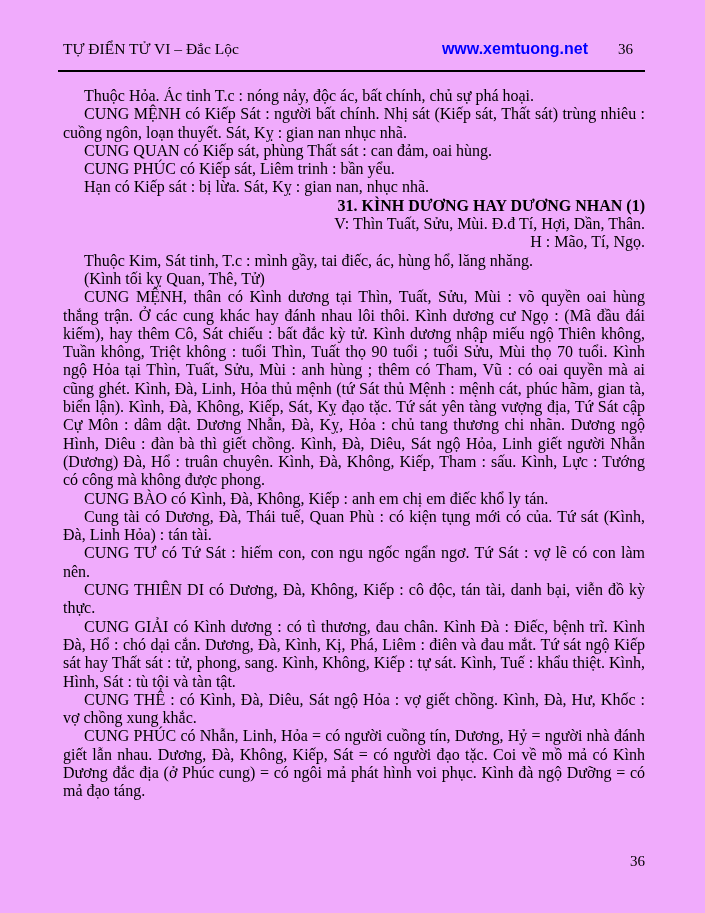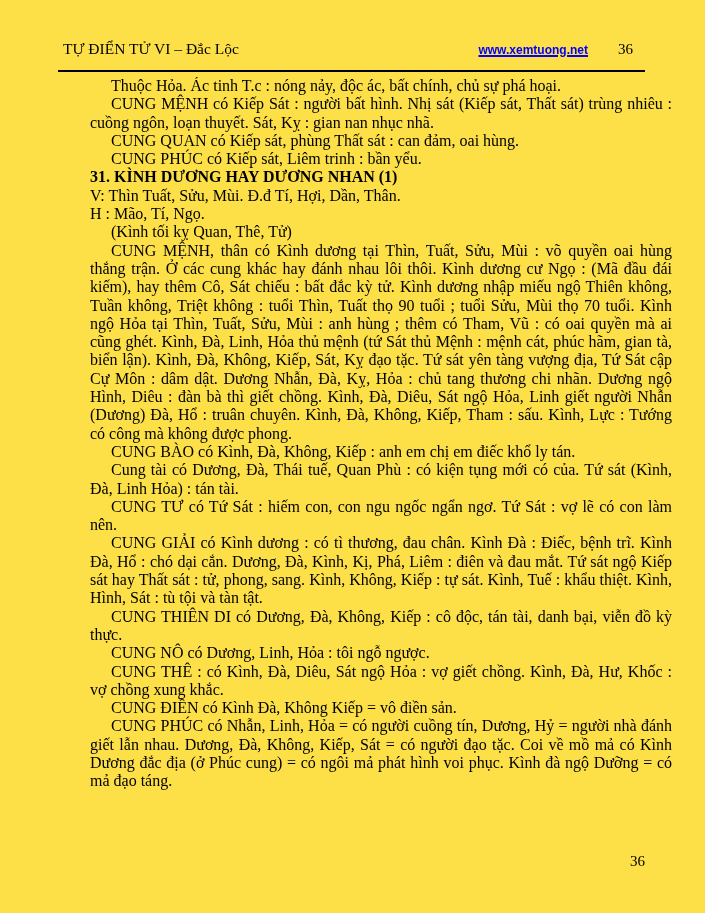--- a/index.html
+++ b/index.html
@@ -1,21 +1,21 @@
 <!DOCTYPE html>
 <html style="--link-blue: #0000ff;"><head>
 <meta charset="utf-8">
 <style>
   html,body { margin:0; padding:0; background:#888; }
   .page {
     position: relative;
     width: 705px;
     height: 913px;
     margin: 0 auto;
-    background: #fde047;
+    background: #f0abfc;
     color: #000000;
     font-family: "Liberation Serif", "DejaVu Serif", serif;
     font-size: 16px;
     line-height: 18.3px;
     overflow: hidden;
   }
   .header {
     position: absolute;
     top: 40px;
     left: 63px;
@@ -24,56 +24,54 @@
     align-items: baseline;
   }
   .doc-title {
     flex: 1 1 auto;
     font-size: 15.5px;
     white-space: nowrap;
   }
   .website-link {
     font-family: "Liberation Sans", "DejaVu Sans", sans-serif;
     font-weight: bold;
-    font-size: 12px;
+    font-size: 16px;
     color: var(--link-blue, #0000ff);
-    text-decoration: underline;
     text-decoration-thickness: 2px;
     white-space: nowrap;
   }
   .header-pagenum {
     margin-left: 30px;
     margin-right: 12px;
     font-size: 15px;
   }
   .header-rule {
     position: absolute;
     top: 70px;
     left: 58px;
     width: 587px;
     height: 0;
     border-top: 2px solid #000000;
   }
   .doc-body {
     position: absolute;
-    top: 77px;
+    top: 87px;
     left: 63px;
     width: 582px;
     height: 772px;
     overflow: hidden;
     text-align: justify;
-    margin-left: 27px;
   }
   .doc-body p {
     margin: 0;
     padding: 0;
     text-indent: 21px;
   }
   .doc-body p.center {
-    text-align: left;
+    text-align: right;
     text-indent: 0;
   }
   .doc-body p.bold {
     font-weight: bold;
   }
   .footer-pagenum {
     position: absolute;
     top: 852px;
     right: 60px;
     font-size: 15px;
@@ -87,35 +85,35 @@
   <div class="header">
     <span class="doc-title">TỰ ĐIỂN TỬ VI – Đắc Lộc</span>
     <span class="website-link">www.xemtuong.net</span>
     <span class="header-pagenum">36</span>
   </div>
 
   <div class="header-rule"></div>
 
   <div class="doc-body">
     <p>Thuộc Hỏa. Ác tinh T.c : nóng nảy, độc ác, bất chính, chủ sự phá hoại.</p>
-    <p>CUNG MỆNH có Kiếp Sát : người bất hình. Nhị sát (Kiếp sát, Thất sát) trùng nhiêu : cuồng ngôn, loạn thuyết. Sát, Kỵ : gian nan nhục nhã.</p>
+    <p>CUNG MỆNH có Kiếp Sát : người bất chính. Nhị sát (Kiếp sát, Thất sát) trùng nhiêu : cuồng ngôn, loạn thuyết. Sát, Kỵ : gian nan nhục nhã.</p>
     <p>CUNG QUAN có Kiếp sát, phùng Thất sát : can đảm, oai hùng.</p>
     <p>CUNG PHÚC có Kiếp sát, Liêm trinh : bần yểu.</p>
+    <p>Hạn có Kiếp sát : bị lừa. Sát, Kỵ : gian nan, nhục nhã.</p>
     <p class="center bold">31. KÌNH DƯƠNG HAY DƯƠNG NHAN (1)</p>
     <p class="center">V: Thìn Tuất, Sửu, Mùi. Đ.đ Tí, Hợi, Dần, Thân.</p>
     <p class="center">H : Mão, Tí, Ngọ.</p>
+    <p>Thuộc Kim, Sát tinh, T.c : mình gầy, tai điếc, ác, hùng hổ, lăng nhăng.</p>
     <p>(Kình tối kỵ Quan, Thê, Tử)</p>
     <p>CUNG MỆNH, thân có Kình dương tại Thìn, Tuất, Sửu, Mùi : võ quyền oai hùng thắng trận. Ở các cung khác hay đánh nhau lôi thôi. Kình dương cư Ngọ : (Mã đầu đái kiếm), hay thêm Cô, Sát chiếu : bất đắc kỳ tử. Kình dương nhập miếu ngộ Thiên không, Tuần không, Triệt không : tuổi Thìn, Tuất thọ 90 tuổi ; tuổi Sửu, Mùi thọ 70 tuổi. Kình  ngộ Hỏa tại Thìn, Tuất, Sửu, Mùi : anh hùng ; thêm có Tham, Vũ : có oai quyền mà ai cũng ghét. Kình, Đà, Linh, Hỏa thủ mệnh (tứ Sát thủ Mệnh : mệnh cát, phúc hãm, gian tà, biển lận). Kình, Đà, Không, Kiếp, Sát, Kỵ đạo tặc. Tứ sát yên tàng vượng địa, Tứ Sát cập Cự Môn : dâm dật. Dương Nhẫn, Đà, Kỵ, Hỏa : chủ tang thương chi nhãn. Dương ngộ Hình, Diêu : đàn bà thì giết chồng. Kình, Đà, Diêu, Sát ngộ Hỏa, Linh giết người Nhẫn (Dương) Đà, Hổ : truân chuyên. Kình, Đà, Không, Kiếp, Tham : sấu. Kình, Lực : Tướng có công mà không được phong.</p>
     <p>CUNG BÀO có Kình, Đà, Không, Kiếp : anh em chị em điếc khổ ly tán.</p>
     <p>Cung tài có Dương, Đà, Thái tuế, Quan Phù : có kiện tụng mới có của. Tứ sát (Kình, Đà, Linh Hỏa) : tán tài.</p>
     <p>CUNG TƯ có Tứ Sát : hiếm con, con ngu ngốc ngẩn ngơ. Tứ Sát : vợ lẽ có con làm nên.</p>
+    <p>CUNG THIÊN DI có Dương, Đà, Không, Kiếp : cô độc, tán tài, danh bại, viễn đồ kỳ thực.</p>
     <p>CUNG GIẢI có Kình dương : có tì thương, đau chân. Kình Đà : Điếc, bệnh trĩ. Kình Đà, Hổ : chó dại cắn. Dương, Đà, Kình, Kị, Phá, Liêm : điên và đau mắt. Tứ sát ngộ Kiếp sát hay Thất sát : tử, phong, sang. Kình, Không, Kiếp : tự sát. Kình, Tuế : khẩu thiệt. Kình, Hình, Sát : tù tội và tàn tật.</p>
-    <p>CUNG THIÊN DI có Dương, Đà, Không, Kiếp : cô độc, tán tài, danh bại, viễn đồ kỳ thực.</p>
-    <p>CUNG NÔ có Dương, Linh, Hỏa : tôi ngỗ ngược.</p>
     <p>CUNG THÊ : có Kình, Đà, Diêu, Sát ngộ Hỏa : vợ giết chồng. Kình, Đà, Hư, Khốc : vợ chồng xung khắc.</p>
-    <p>CUNG ĐIỀN có Kình Đà, Không Kiếp = vô điền sản.</p>
     <p>CUNG PHÚC có Nhẫn, Linh, Hỏa = có người cuồng tín, Dương, Hỷ = người nhà đánh giết lẫn nhau. Dương, Đà, Không, Kiếp, Sát = có người đạo tặc. Coi về mồ mả có Kình Dương đắc địa (ở Phúc cung) = có ngôi mả phát hình voi phục. Kình đà ngộ Dưỡng = có mả đạo táng.</p>
 
   </div>
 
   <div class="footer-pagenum">36</div>
 
 </div>
 
 </body></html>

